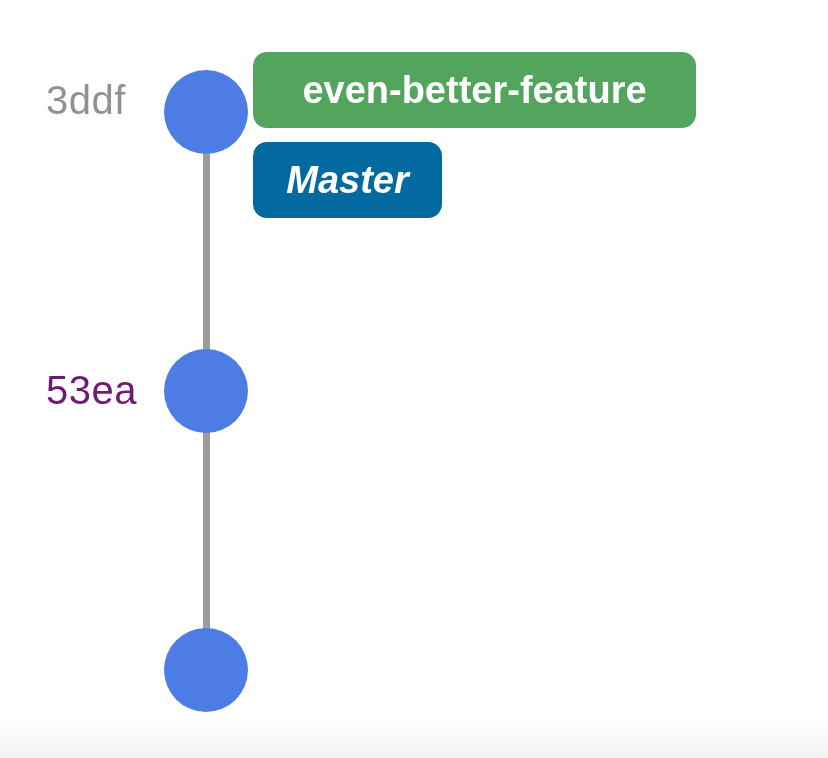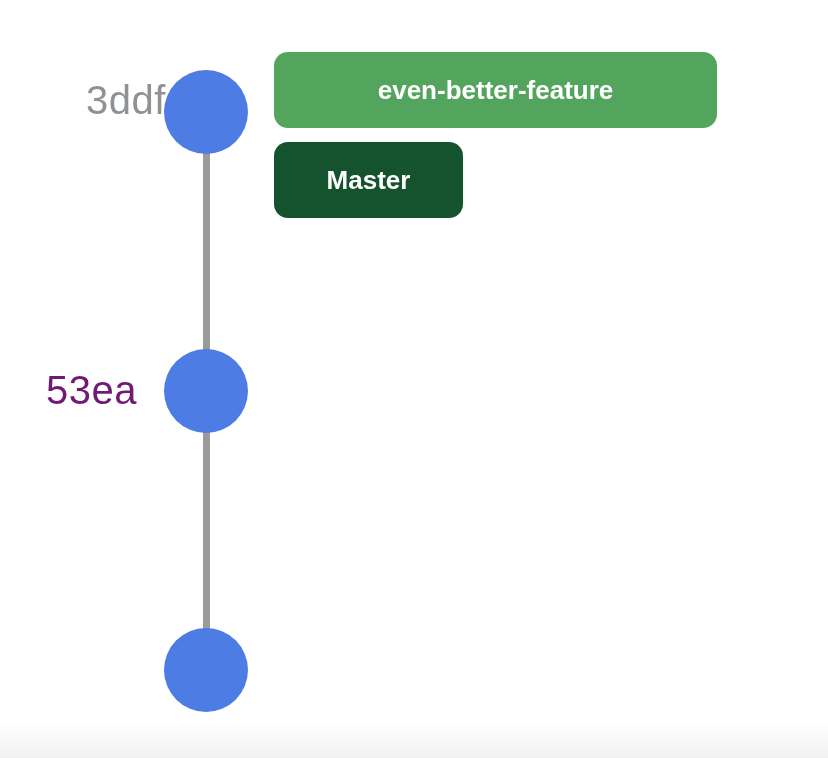--- a/index.html
+++ b/index.html
@@ -41,32 +41,32 @@
   .hash {
     position: absolute;
     left: 46px;
     transform: translateY(-50%);
     font-size: 40px;
     font-weight: 400;
     color: #8f9294;
     letter-spacing: 0.5px;
     white-space: nowrap;
   }
-  .hash-top { top: 100px; margin-left: 40px; }
+  .hash-top { top: 100px; }
   .hash-mid { top: 390px; }
   
   .badge {
     position: absolute;
-    left: 274px;
+    left: 253px;
     height: 76px;
     border-radius: 14px;
     display: flex;
     align-items: center;
     justify-content: center;
-    font-size: 26px;
+    font-size: 38px;
     font-weight: 700;
     color: #ffffff;
     white-space: nowrap;
     box-sizing: border-box;
     padding: 0 24px;
   }
   .badge-feature {
     top: 52px;
     width: 443px;
     background: #53a45c;
@@ -98,17 +98,17 @@
   <div class="node node-mid" style="background-color: rgb(77, 124, 228);"></div>
 
   <div class="node node-bottom" style="background-color: rgb(77, 124, 228);"></div>
 
   <div class="hash hash-top" style="color: rgb(143, 146, 148);">3ddf</div>
 
   <div class="hash hash-mid" style="color: #701a75;">53ea</div>
 
   <div class="badge badge-feature" style="background-color: rgb(83, 164, 92); color: rgb(255, 255, 255);">even-better-feature</div>
 
-  <div class="badge badge-master" style="background-color: #14532d; color: rgb(255, 255, 255);">Master</div>
+  <div class="badge badge-master" style="background-color: #0369a1; color: rgb(255, 255, 255); font-style: italic;">Master</div>
 
   <div class="footer-strip"></div>
 
 </div>
 
 </body></html>

